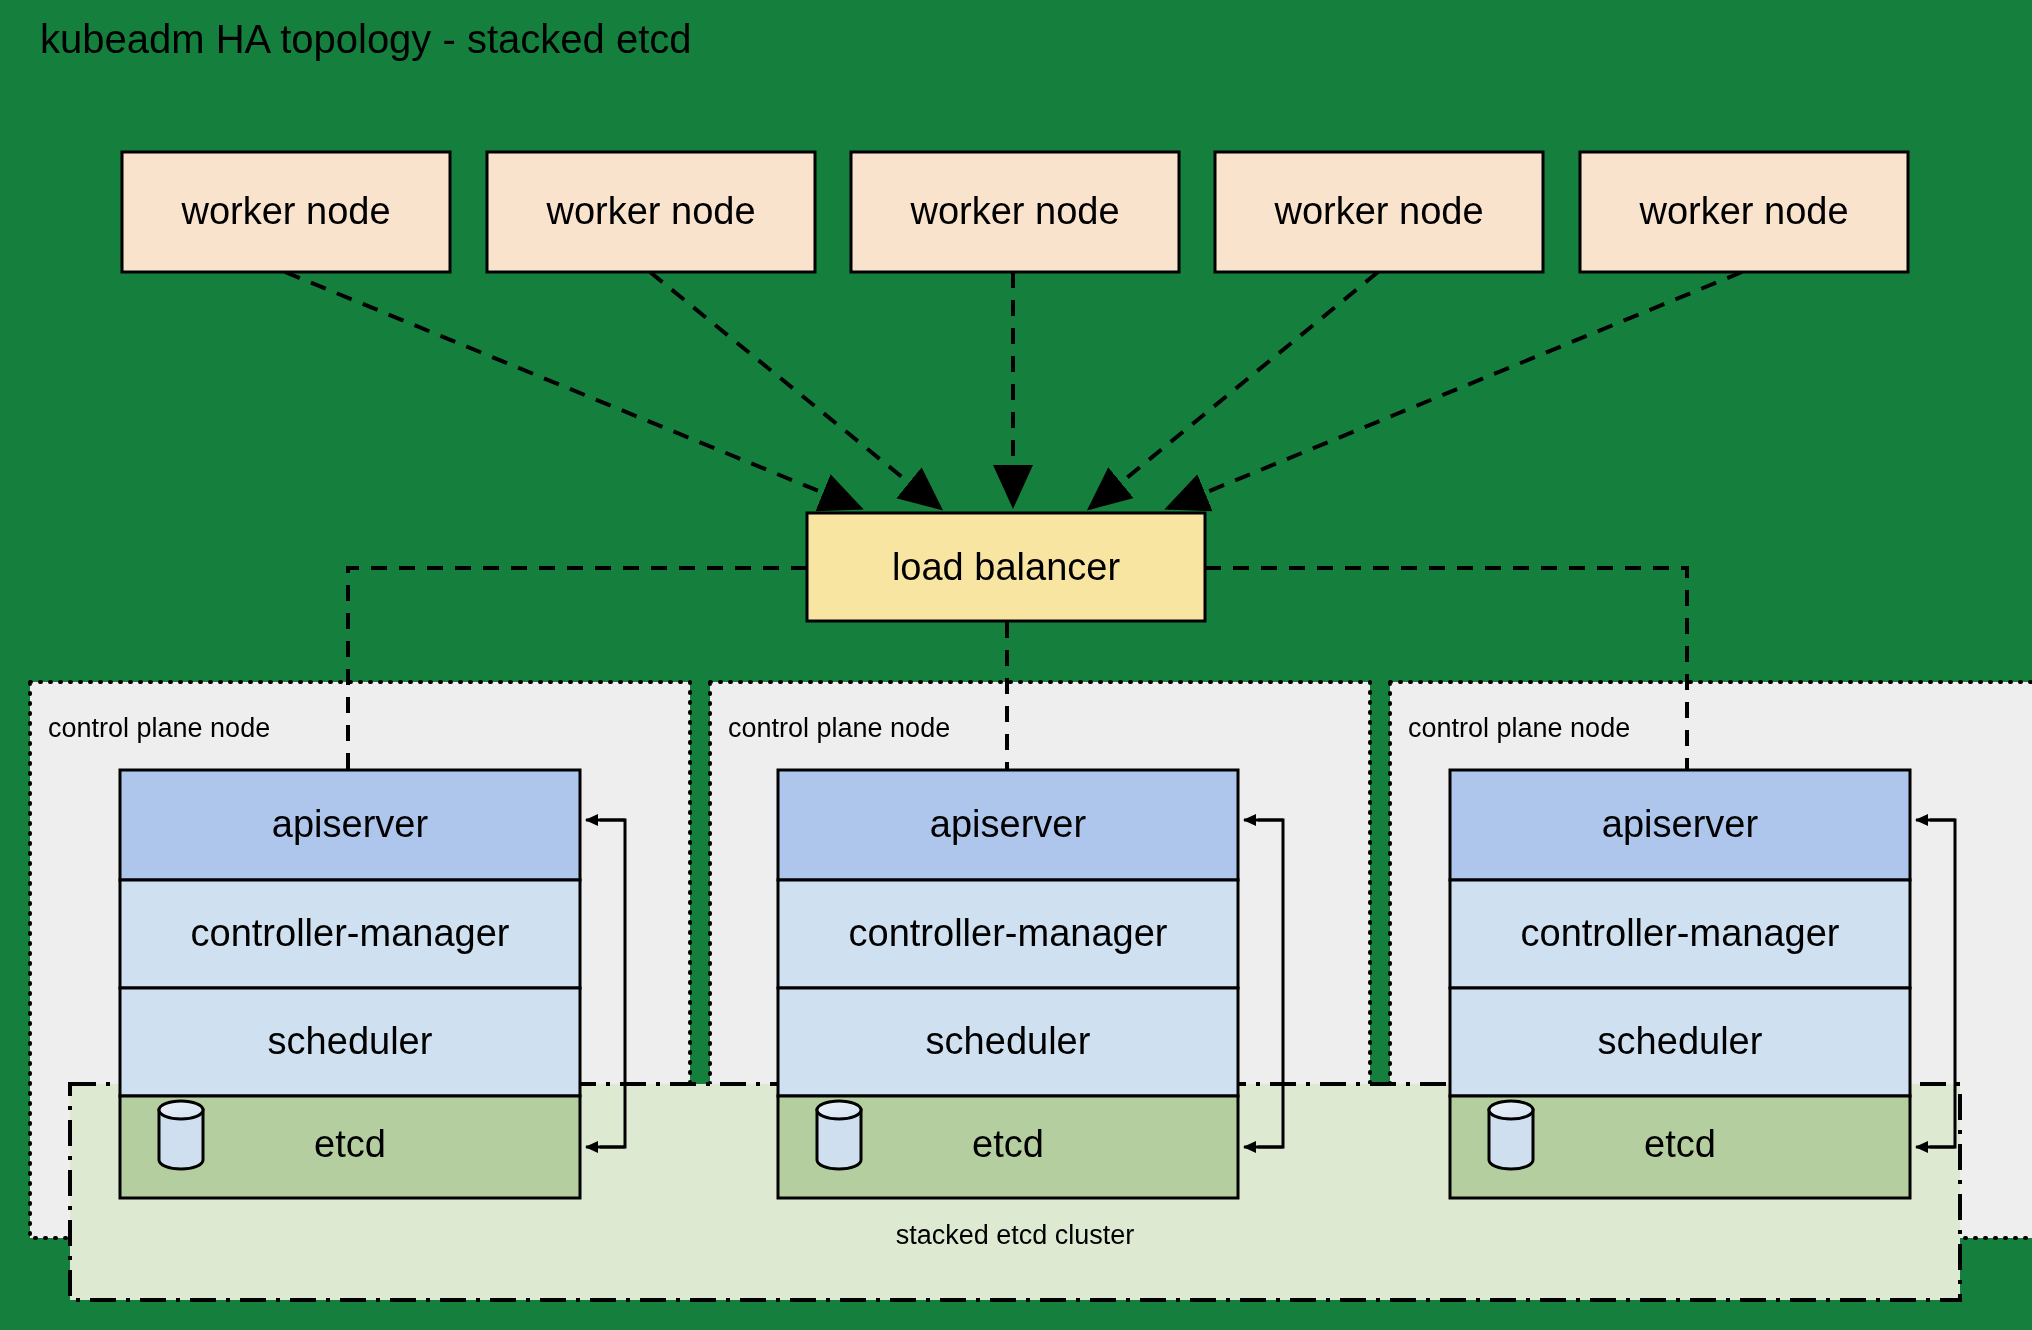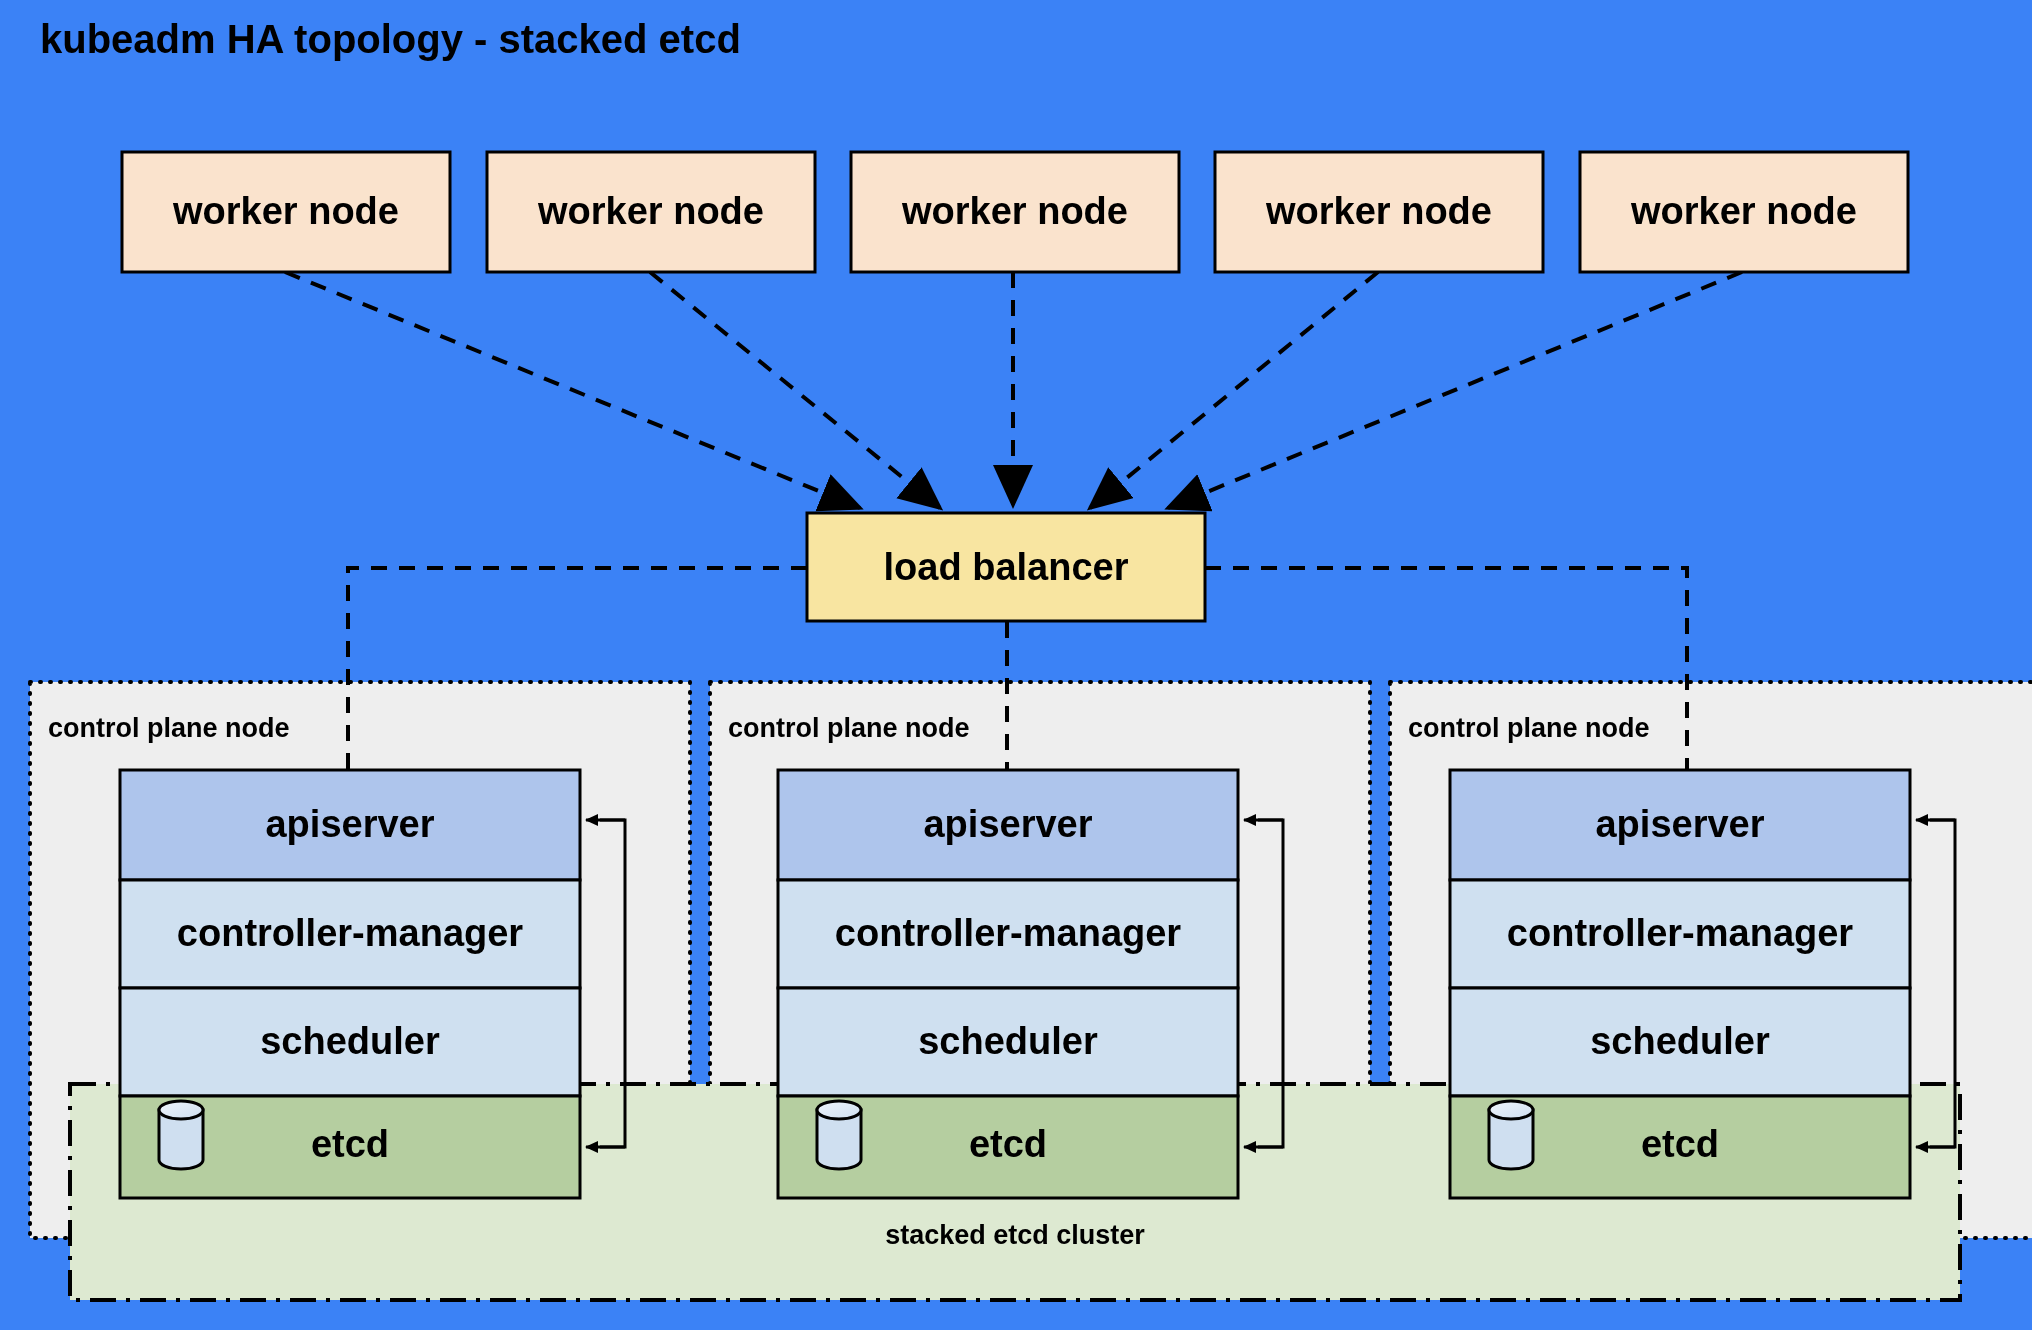--- a/index.html
+++ b/index.html
@@ -10,22 +10,21 @@
   body {
     width: 2032px;
     height: 1330px;
     font-family: "Liberation Sans", sans-serif;
     overflow: hidden;
   }
   #diagram-root {
     position: relative;
     width: 2032px;
     height: 1330px;
-    background: #3b82f6;
-    font-weight: bold;
+    background: #15803d;
   }
   svg#diagram {
     display: block;
     width: 2032px;
     height: 1330px;
   }
   .title-text {
     font-family: "Liberation Sans", sans-serif;
     font-size: 40px;
     fill: #000000;

